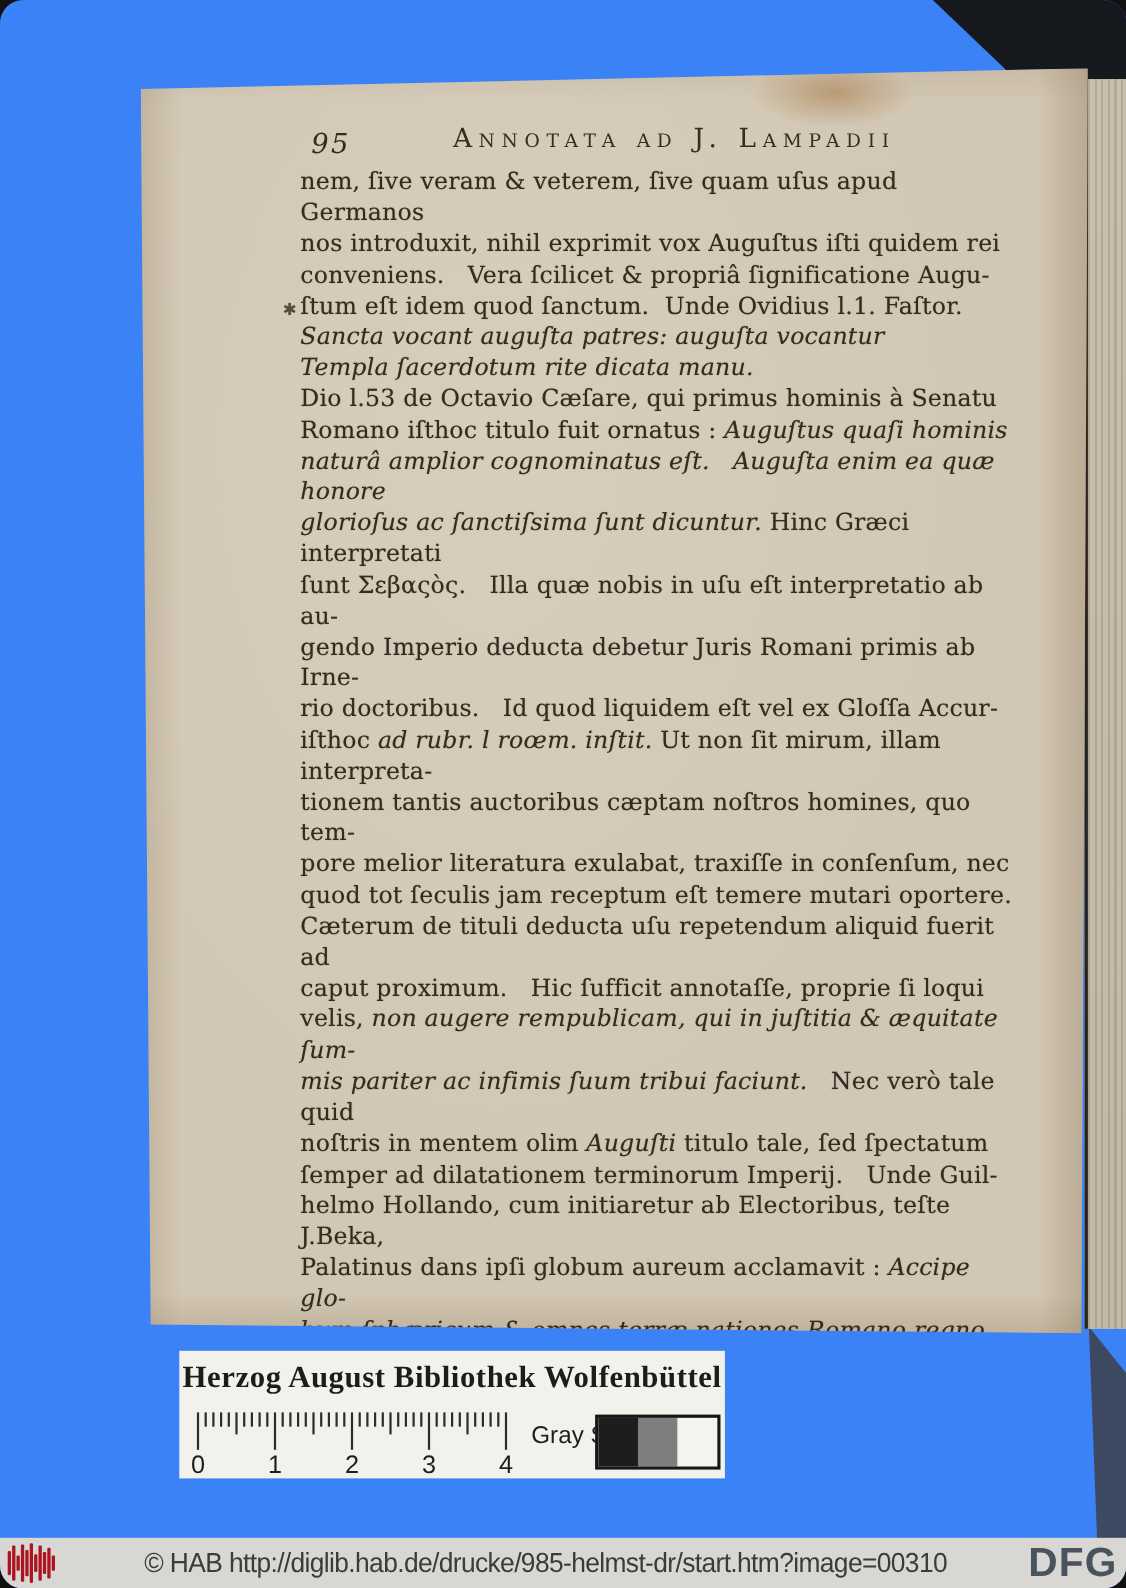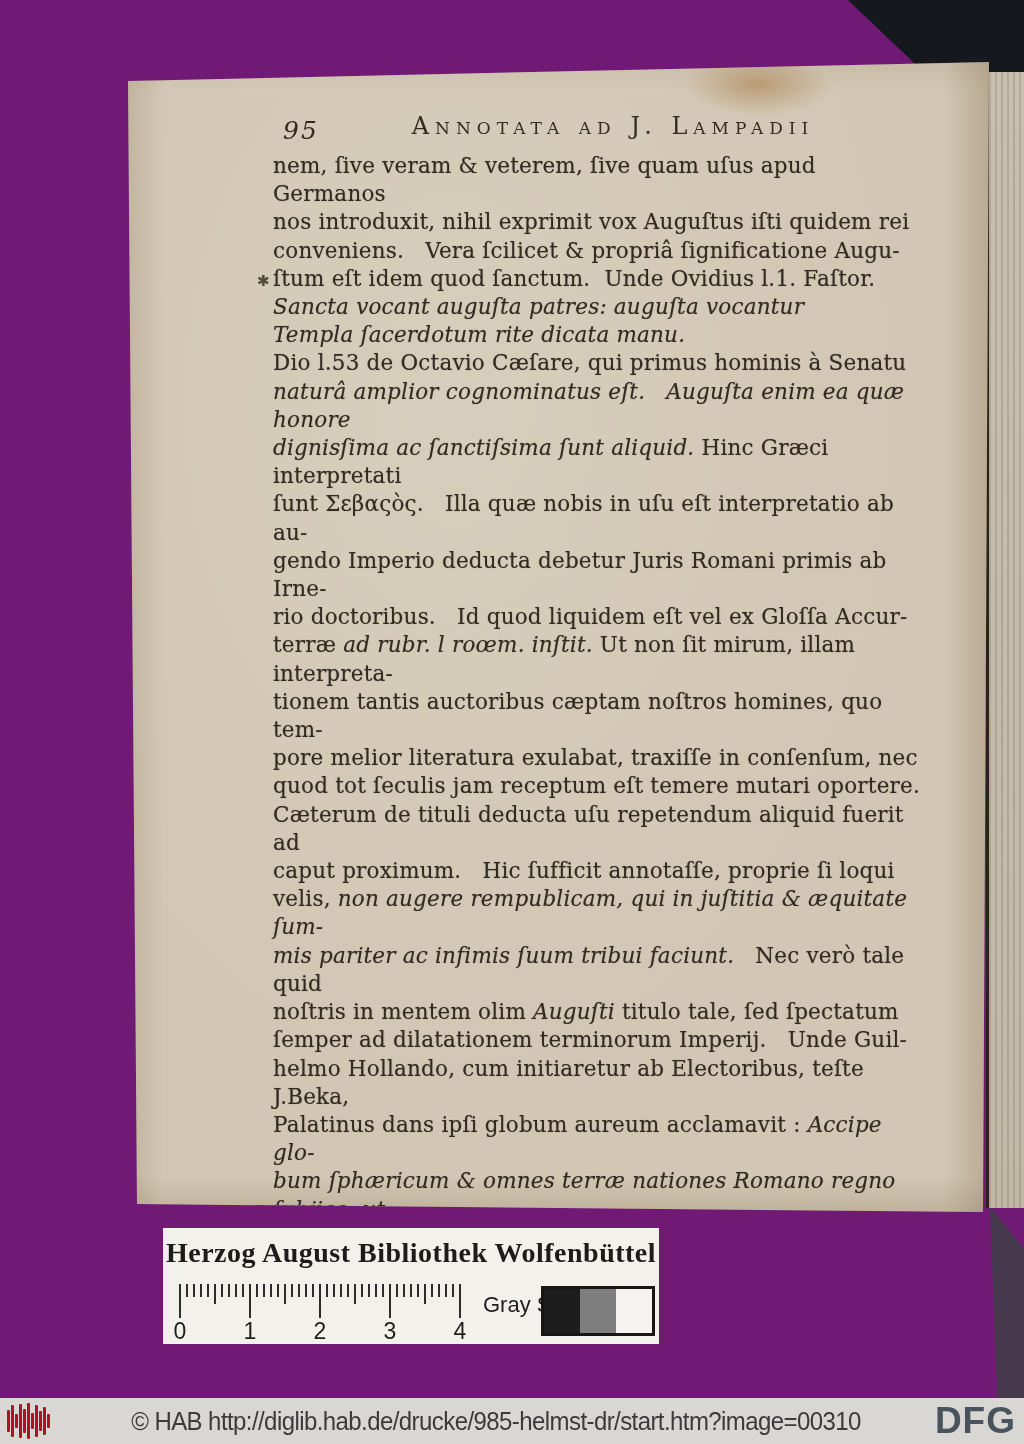--- a/index.html
+++ b/index.html
@@ -1,17 +1,17 @@
 <!DOCTYPE html>
 <html><head>
 <meta charset="utf-8">
 <style>
   html,body{margin:0;padding:0;background:#111;}
-  .stage{position:relative;width:1024px;height:1444px;background:#701a75;overflow:hidden;
-         font-family:"DejaVu Serif",serif;}
+  .stage{position:relative;width:1024px;height:1444px;background:#3b82f6;overflow:hidden;
+         font-family:"DejaVu Serif",serif;border-radius:21px;}
   
   .bg-topright{position:absolute;left:848px;top:0;width:176px;height:168px;background:#15181d;
                clip-path:polygon(0 0,100% 0,100% 100%);}
   .bg-cradle{position:absolute;left:986px;top:1206px;width:38px;height:194px;background:#3e4046;
              clip-path:polygon(10% 0,100% 22%,100% 100%,30% 100%);opacity:.85;}
   
   .page{position:absolute;left:123px;top:62px;width:866px;height:1150px;
         background:
           radial-gradient(ellipse at 38% 30%, rgba(255,253,244,.12), rgba(255,253,244,0) 62%),
           linear-gradient(90deg, rgba(110,85,50,.20), rgba(110,85,50,0) 42px),
@@ -84,26 +84,27 @@
         <span class="headtitle">Annotata ad J. Lampadii</span>
       </div>
       <div class="lines" id="lines">
           <div class="line"><span>nem, ſive veram &amp; veterem, ſive quam uſus apud Germanos</span></div>
           <div class="line"><span>nos introduxit, nihil exprimit vox Auguſtus iſti quidem rei</span></div>
           <div class="line"><span>conveniens.   Vera ſcilicet &amp; propriâ ſignificatione Augu-</span></div>
           <div class="line"><span class="mark">✱</span><span>ſtum eſt idem quod ſanctum.  Unde Ovidius l.1. Faſtor.</span></div>
           <div class="line center"><span class="it">Sancta vocant auguſta patres: auguſta vocantur</span></div>
           <div class="line center"><span class="it">Templa ſacerdotum rite dicata manu.</span></div>
           <div class="line"><span>Dio l.53 de Octavio Cæſare, qui primus hominis à Senatu</span></div>
+          <div class="line"><span>Romano iſthoc titulo fuit ornatus : </span><span class="it">Auguſtus quaſi hominis</span></div>
           <div class="line"><span class="it">naturâ amplior cognominatus eſt.   Auguſta enim ea quæ honore</span></div>
-          <div class="line"><span class="it">dignisſima ac ſanctiſsima ſunt aliquid.</span><span> Hinc Græci interpretati</span></div>
+          <div class="line"><span class="it">glorioſus ac ſanctiſsima ſunt dicuntur.</span><span> Hinc Græci interpretati</span></div>
           <div class="line"><span>ſunt Σεβαςὸς.   Illa quæ nobis in uſu eſt interpretatio ab au-</span></div>
           <div class="line"><span>gendo Imperio deducta debetur Juris Romani primis ab Irne-</span></div>
           <div class="line"><span>rio doctoribus.   Id quod liquidem eſt vel ex Gloſſa Accur-</span></div>
-          <div class="line"><span>terræ </span><span class="it">ad rubr. l roœm. inſtit.</span><span> Ut non ſit mirum, illam interpreta-</span></div>
+          <div class="line"><span>iſthoc </span><span class="it">ad rubr. l roœm. inſtit.</span><span> Ut non ſit mirum, illam interpreta-</span></div>
           <div class="line"><span>tionem tantis auctoribus cæptam noſtros homines, quo tem-</span></div>
           <div class="line"><span>pore melior literatura exulabat, traxiſſe in conſenſum, nec</span></div>
           <div class="line"><span>quod tot ſeculis jam receptum eſt temere mutari oportere.</span></div>
           <div class="line"><span>Cæterum de tituli deducta uſu repetendum aliquid fuerit ad</span></div>
           <div class="line"><span>caput proximum.   Hic ſufficit annotaſſe, proprie ſi loqui</span></div>
           <div class="line"><span>velis, </span><span class="it">non augere rempublicam, qui in juſtitia &amp; æquitate ſum-</span></div>
           <div class="line"><span class="it">mis pariter ac infimis ſuum tribui faciunt.</span><span>   Nec verò tale quid</span></div>
           <div class="line"><span>noſtris in mentem olim </span><span class="it">Auguſti</span><span> titulo tale, ſed ſpectatum</span></div>
           <div class="line"><span>ſemper ad dilatationem terminorum Imperij.   Unde Guil-</span></div>
           <div class="line"><span>helmo Hollando, cum initiaretur ab Electoribus, teſte J.Beka,</span></div>

